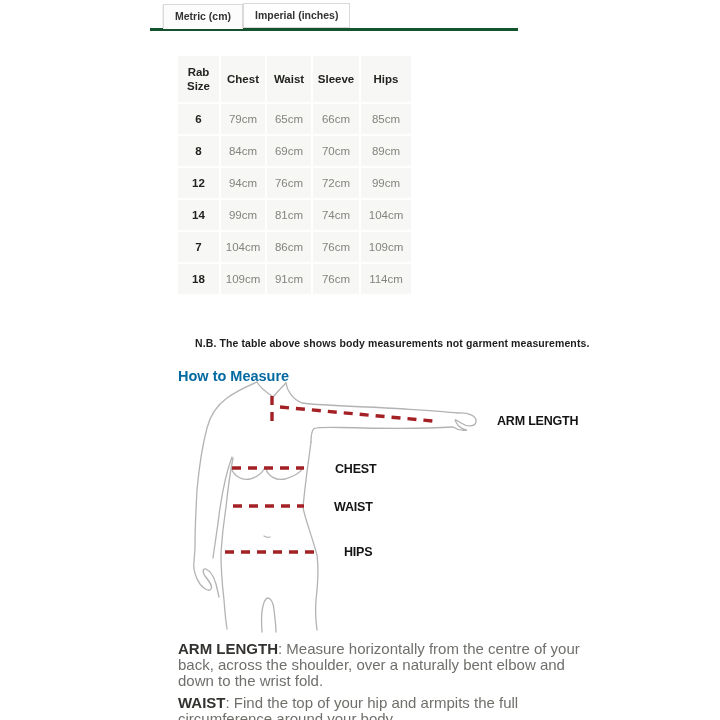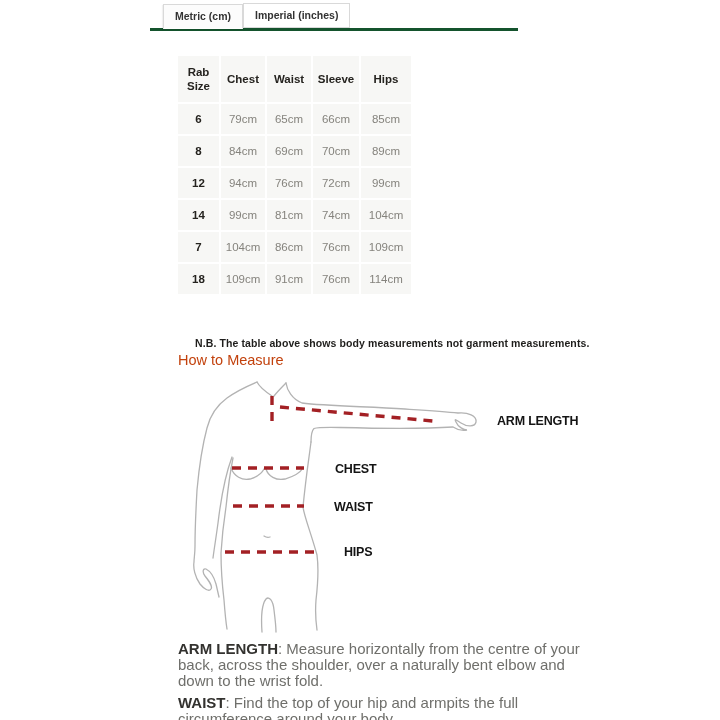--- a/index.html
+++ b/index.html
@@ -35,22 +35,22 @@
   }
   table.sizes th{height:46px;font-weight:bold;color:#25231f;line-height:14px;}
   table.sizes td{height:30px;color:#85837d;font-weight:normal;}
   table.sizes td.size-cell{font-weight:bold;color:#25231f;}
   
   .nb-note{
     position:absolute;left:178px;top:337px;width:420px;
     font-size:10.5px;font-weight:bold;color:#1f1e1c;letter-spacing:0.1px;margin-left:17px;
   }
   .howto-title{
-    position:absolute;left:178px;top:352px;
-    font-size:14.5px;font-weight:normal;color:#c2410c;
+    position:absolute;left:178px;top:368px;
+    font-size:14.5px;font-weight:bold;color:#0369a1;
   }
   
   .diagram{position:absolute;left:180px;top:378px;width:410px;height:262px;}
   .diagram text{
     font-family:"Liberation Sans", sans-serif;font-weight:bold;
     font-size:12.5px;letter-spacing:-0.2px;fill:#141414;
   }
   
   .instructions{position:absolute;left:178px;top:641px;width:402px;}
   .instructions p{

